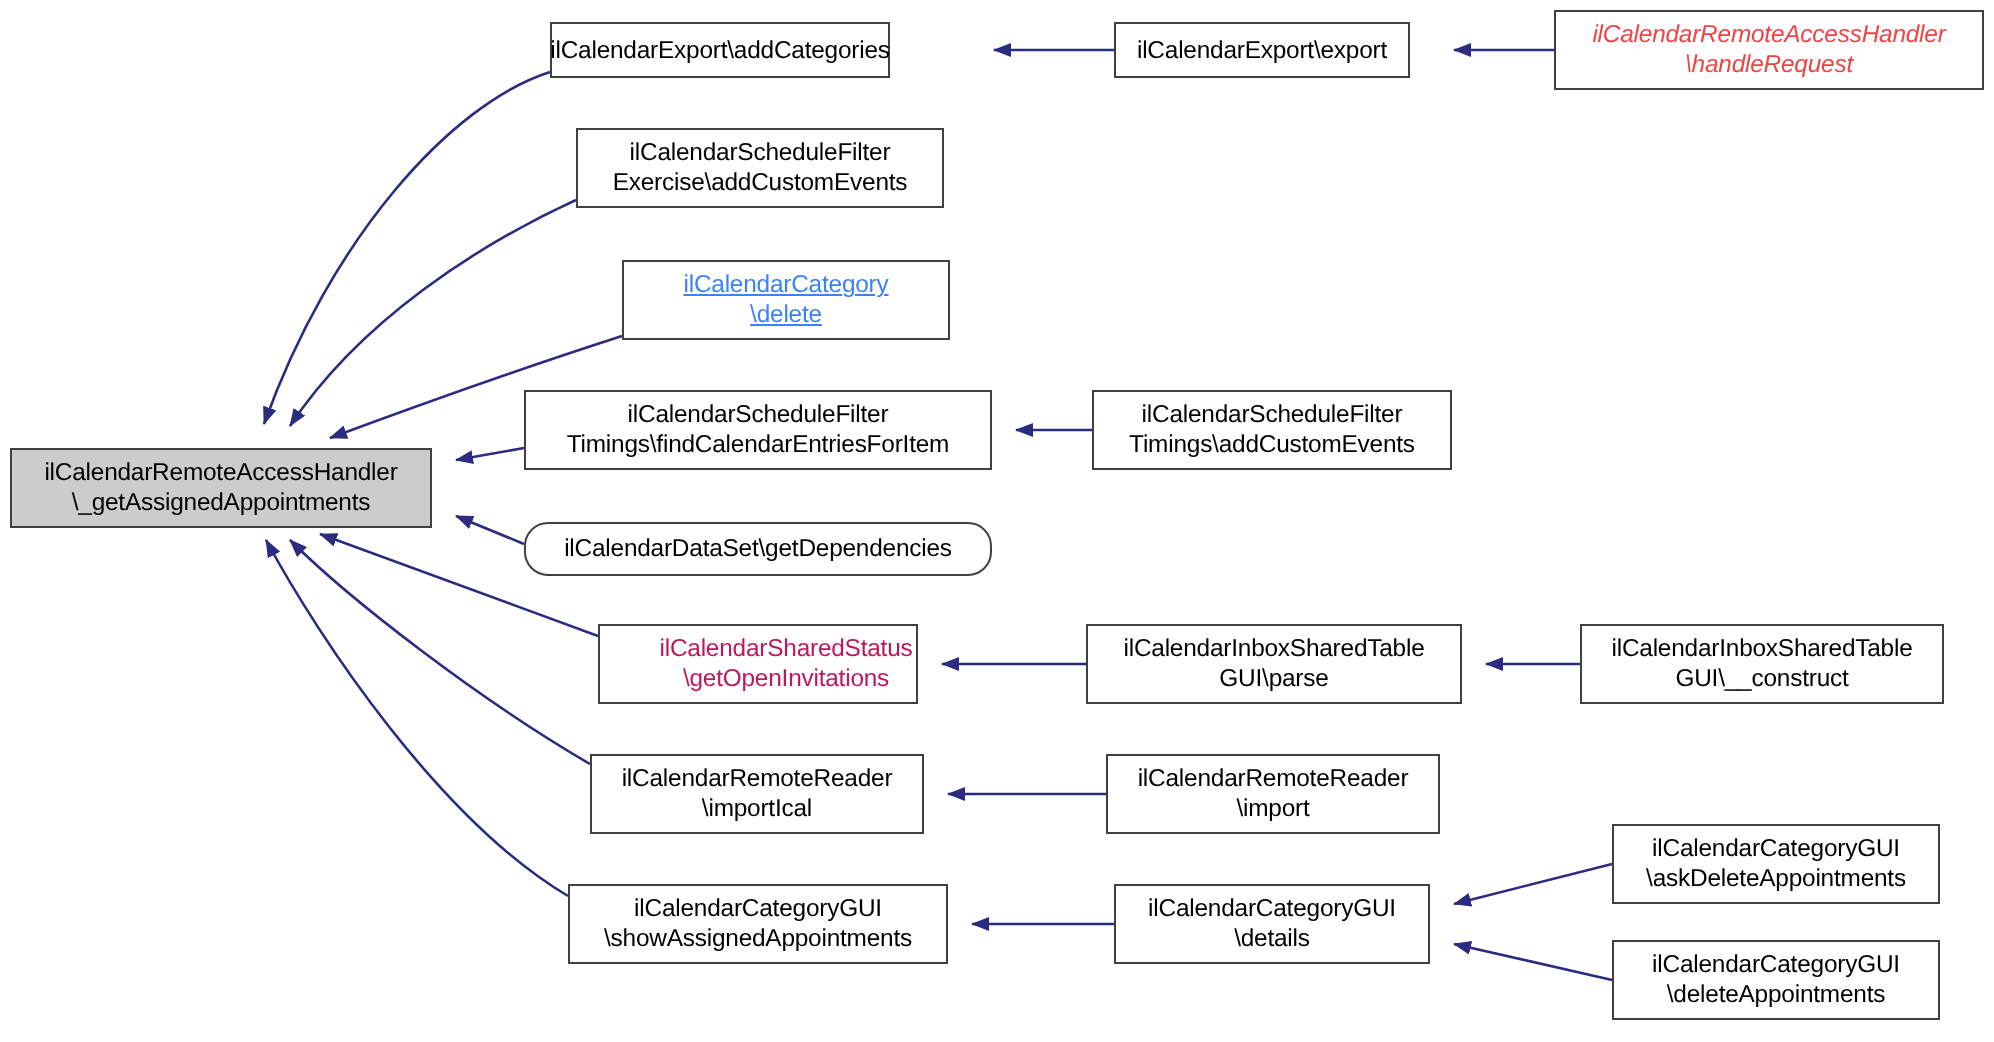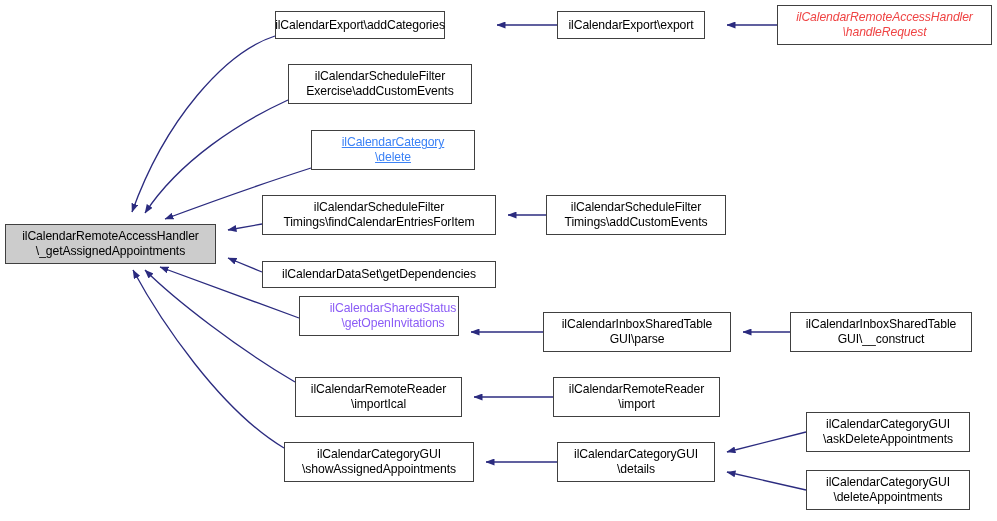--- a/index.html
+++ b/index.html
@@ -80,22 +80,22 @@
     <div class="node" style="left: 777px; top: 5px; width: 215px; height: 40px; border-color: rgb(64, 64, 64); background: rgb(255, 255, 255); color: #ef4444; font-style: italic;"><span>ilCalendarRemoteAccessHandler
 \handleRequest</span></div>
     <div class="node" style="left: 288px; top: 64px; width: 184px; height: 40px; border-color: rgb(64, 64, 64); background: rgb(255, 255, 255); color: rgb(0, 0, 0);"><span>ilCalendarScheduleFilter
 Exercise\addCustomEvents</span></div>
     <div class="node" style="left: 311px; top: 130px; width: 164px; height: 40px; border-color: rgb(64, 64, 64); background: rgb(255, 255, 255); color: #3b82f6; text-decoration: underline;"><span>ilCalendarCategory
 \delete</span></div>
     <div class="node" style="left: 262px; top: 195px; width: 234px; height: 40px; border-color: rgb(64, 64, 64); background: rgb(255, 255, 255); color: rgb(0, 0, 0);"><span>ilCalendarScheduleFilter
 Timings\findCalendarEntriesForItem</span></div>
     <div class="node" style="left: 546px; top: 195px; width: 180px; height: 40px; border-color: rgb(64, 64, 64); background: rgb(255, 255, 255); color: rgb(0, 0, 0);"><span>ilCalendarScheduleFilter
 Timings\addCustomEvents</span></div>
-    <div class="node" style="left: 262px; top: 261px; width: 234px; height: 27px; border-color: rgb(64, 64, 64); background: rgb(255, 255, 255); color: rgb(0, 0, 0);"><span>ilCalendarDataSet\getDependencies</span></div>
-    <div class="node" style="left: 299px; top: 296px; width: 160px; height: 40px; border-color: rgb(64, 64, 64); background: rgb(255, 255, 255); color: #8b5cf6; padding-left: 28px;"><span>ilCalendarSharedStatus
+    <div class="node" style="left: 262px; top: 261px; width: 234px; height: 27px; border-color: rgb(64, 64, 64); background: rgb(255, 255, 255); color: rgb(0, 0, 0); border-radius: 12px;"><span>ilCalendarDataSet\getDependencies</span></div>
+    <div class="node" style="left: 299px; top: 312px; width: 160px; height: 40px; border-color: rgb(64, 64, 64); background: rgb(255, 255, 255); color: #be185d; padding-left: 28px;"><span>ilCalendarSharedStatus
 \getOpenInvitations</span></div>
     <div class="node" style="left: 543px; top: 312px; width: 188px; height: 40px; border-color: rgb(64, 64, 64); background: rgb(255, 255, 255); color: rgb(0, 0, 0);"><span>ilCalendarInboxSharedTable
 GUI\parse</span></div>
     <div class="node" style="left: 790px; top: 312px; width: 182px; height: 40px; border-color: rgb(64, 64, 64); background: rgb(255, 255, 255); color: rgb(0, 0, 0);"><span>ilCalendarInboxSharedTable
 GUI\__construct</span></div>
     <div class="node" style="left: 295px; top: 377px; width: 167px; height: 40px; border-color: rgb(64, 64, 64); background: rgb(255, 255, 255); color: rgb(0, 0, 0);"><span>ilCalendarRemoteReader
 \importIcal</span></div>
     <div class="node" style="left: 553px; top: 377px; width: 167px; height: 40px; border-color: rgb(64, 64, 64); background: rgb(255, 255, 255); color: rgb(0, 0, 0);"><span>ilCalendarRemoteReader
 \import</span></div>
     <div class="node" style="left: 284px; top: 442px; width: 190px; height: 40px; border-color: rgb(64, 64, 64); background: rgb(255, 255, 255); color: rgb(0, 0, 0);"><span>ilCalendarCategoryGUI

